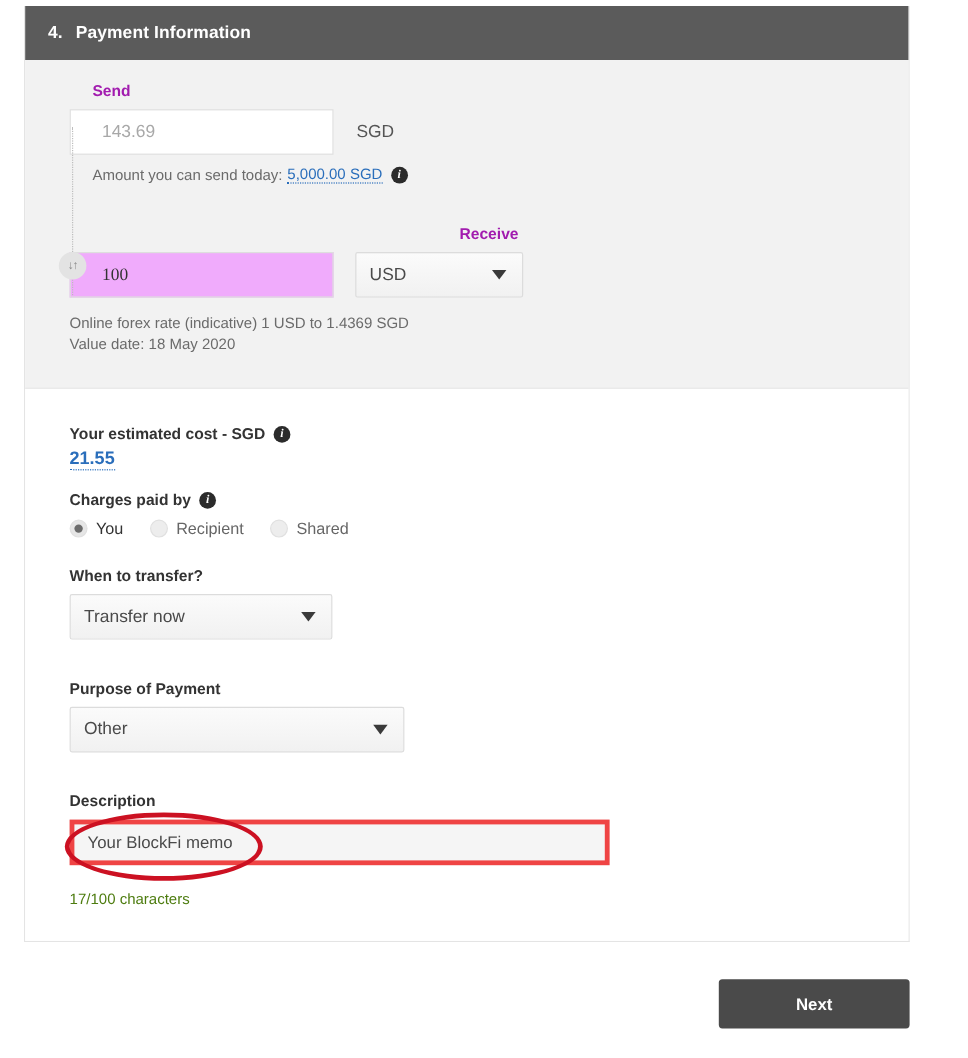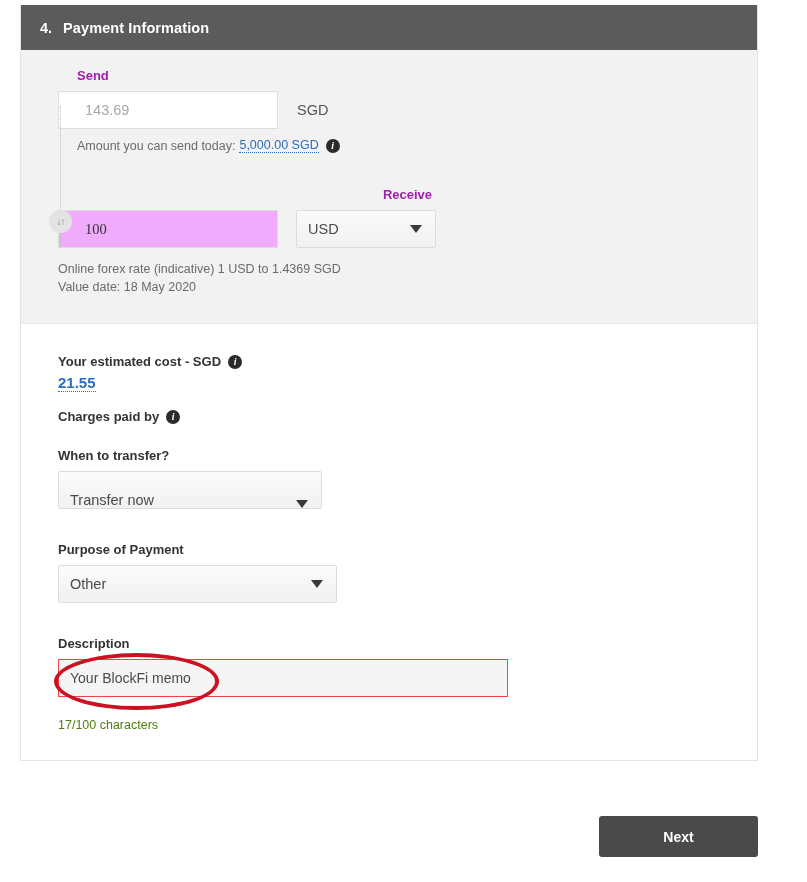--- a/index.html
+++ b/index.html
@@ -253,30 +253,30 @@
   }
   .radio-label.active { color: #333333; }
 
   .group-label {
     font-size: 13px;
     font-weight: bold;
     color: #333333;
     margin-top: 24px;
     margin-bottom: 8px;
   }
-  .when-select { width: 264px; align-items: flex-end; }
+  .when-select { width: 219px; }
   .purpose-select { width: 279px; }
 
   .desc-wrap { position: relative; margin-top: 8px; }
   .desc-input {
     width: 450px;
     height: 38px;
     box-sizing: border-box;
     background: #f5f5f5;
-    border: 1px solid #ef4444;
+    border: 4px solid #ef4444;
     font-family: "Liberation Sans", sans-serif;
     font-size: 14px;
     color: #4a4a4a;
     padding: 0 11px;
     outline: none;
   }
   .annot-ellipse {
     position: absolute;
     left: -4px;
     top: -6px;
@@ -356,20 +356,34 @@
       <span>Your estimated cost - SGD</span>
       <span class="info-icon">i</span>
     </div>
     <div><span class="cost-value">21.55</span></div>
 
     <div class="charges-label">
       <span>Charges paid by</span>
       <span class="info-icon">i</span>
     </div>
 
+    <div class="radio-row">
+      <div class="radio-item">
+        <span class="radio-dot checked"></span>
+        <span class="radio-label active">You</span>
+      </div>
+      <div class="radio-item">
+        <span class="radio-dot"></span>
+        <span class="radio-label">Recipient</span>
+      </div>
+      <div class="radio-item">
+        <span class="radio-dot"></span>
+        <span class="radio-label">Shared</span>
+      </div>
+    </div>
 
     <div class="group-label">When to transfer?</div>
     <div class="select-box when-select">
       <span>Transfer now</span>
       <span class="caret"></span>
     </div>
 
     <div class="group-label" style="margin-top:33px;">Purpose of Payment</div>
     <div class="select-box purpose-select">
       <span>Other</span>

